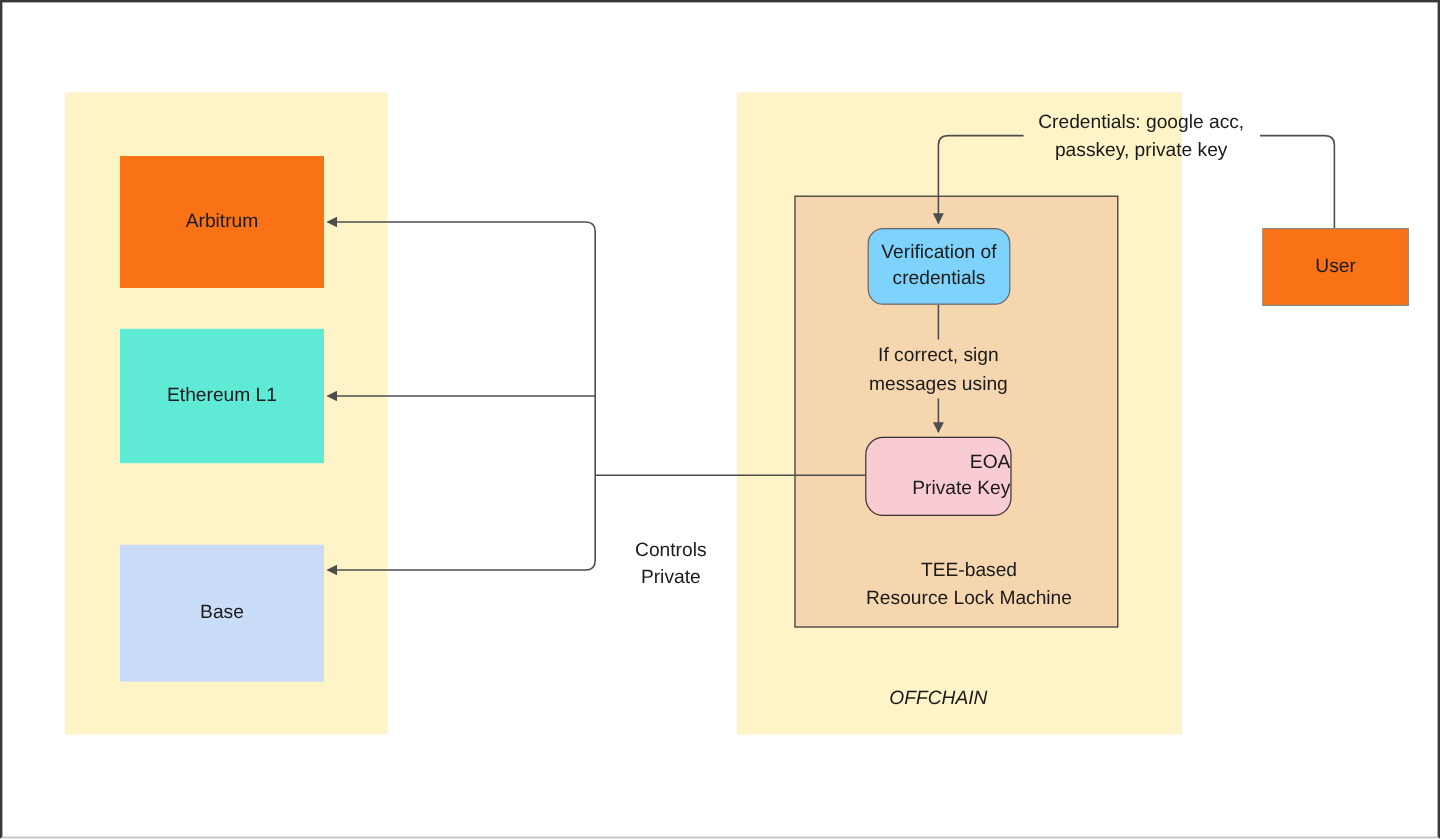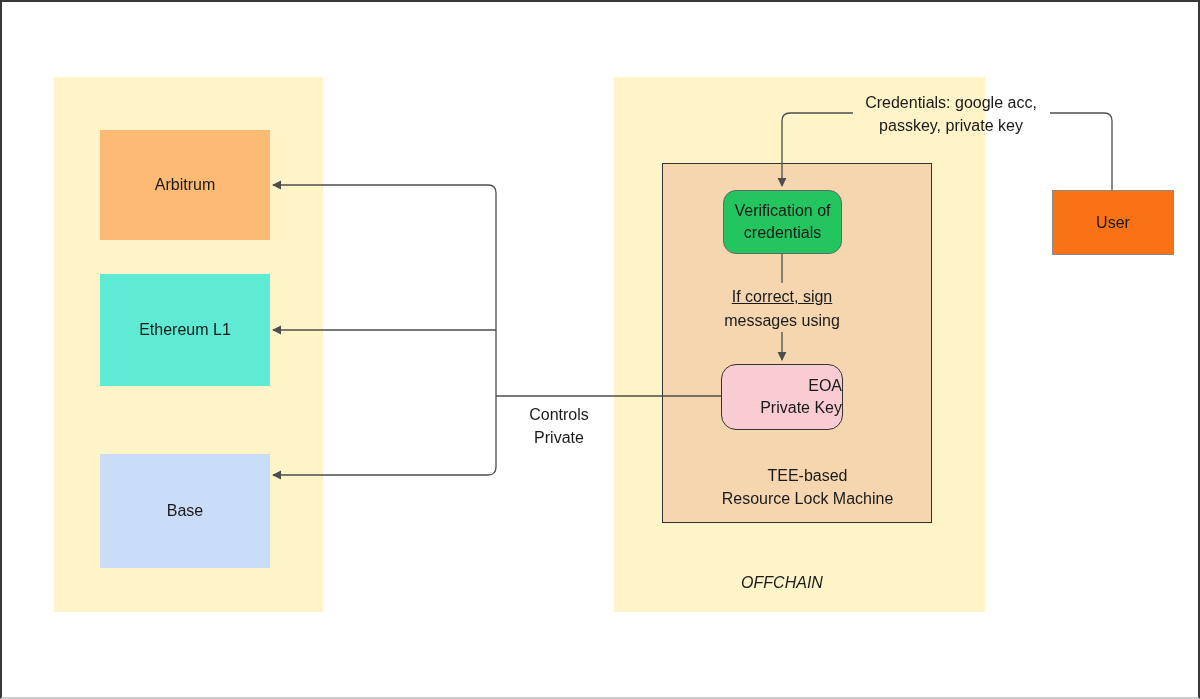--- a/index.html
+++ b/index.html
@@ -73,36 +73,36 @@
       <path d="M271,183 H486 Q494,183 494,191 V465 Q494,473 486,473 H271" marker-start="url(#arrow)" marker-end="url(#arrow)"></path>
       <path d="M494,328 H271" marker-end="url(#arrow)"></path>
       <path d="M494,394 H719"></path>
       <path d="M1110,188 V119 Q1110,111 1102,111 H1048"></path>
       <path d="M851,111 H788 Q780,111 780,119 V184" marker-end="url(#arrow)"></path>
       <path d="M780,252 V281"></path>
       <path d="M780,330 V358" marker-end="url(#arrow)"></path>
     </g>
   </svg>
 
-  <div class="shape chain-box" style="top: 128px; height: 110px; background-color: #fdba74;">
+  <div class="shape chain-box" style="top: 128px; height: 110px; background-color: #f97316;">
     <span>Arbitrum</span>
   </div>
 
   <div class="shape chain-box" style="top: 272px; height: 112px; background-color: #5eead4;">
     <span>Ethereum L1</span>
   </div>
 
   <div class="shape chain-box" style="top: 418px; height: 114px; background-color: rgb(201, 221, 248); margin-top: 34px;">
     <span>Base</span>
   </div>
 
 
   <div class="zone-label" style="left:612px; top:572px; width:336px;">OFFCHAIN</div>
 
-  <div class="shape rounded bordered-gray" style="left: 721px; top: 188px; width: 119px; height: 64px; background-color: #22c55e;">
+  <div class="shape rounded bordered-gray" style="left: 721px; top: 188px; width: 119px; height: 64px; background-color: #7dd3fc;">
     <span>Verification of</span>
     <span>credentials</span>
   </div>
 
   <div class="shape rounded bordered-dark" style="left: 719px; top: 362px; width: 122px; height: 66px; border-radius: 15px; background-color: rgb(249, 204, 211);">
     <span>EOA</span>
     <span>Private Key</span>
   </div>
 
   <div class="container-label" style="left:660px; top:462px; width:291px;">
@@ -113,22 +113,22 @@
   <div class="shape bordered-light" style="left: 1050px; top: 188px; width: 122px; height: 65px; background-color: #f97316;">
     <span>User</span>
   </div>
 
   <div class="edge-label" style="left:829px; top:89px; width:240px; line-height:23px;">
     <span style="display:block;">Credentials: google acc,</span>
     <span style="display:block;">passkey, private key</span>
   </div>
 
   <div class="edge-label" style="left:690px; top:283px; width:180px;">
-    <span style="display:block;text-decoration:underline;">If correct, sign</span>
+    <span style="display:block;">If correct, sign</span>
     <span style="display:block;">messages using</span>
   </div>
 
   <div class="edge-label" style="left:497px; top:401px; width:120px; line-height:23px;">
-    <span style="display:block;">Controls</span>
+    <span style="display:block;margin-top:44px;">Controls</span>
     <span style="display:block;">Private</span>
   </div>
 
 </div>
 
 </body></html>

